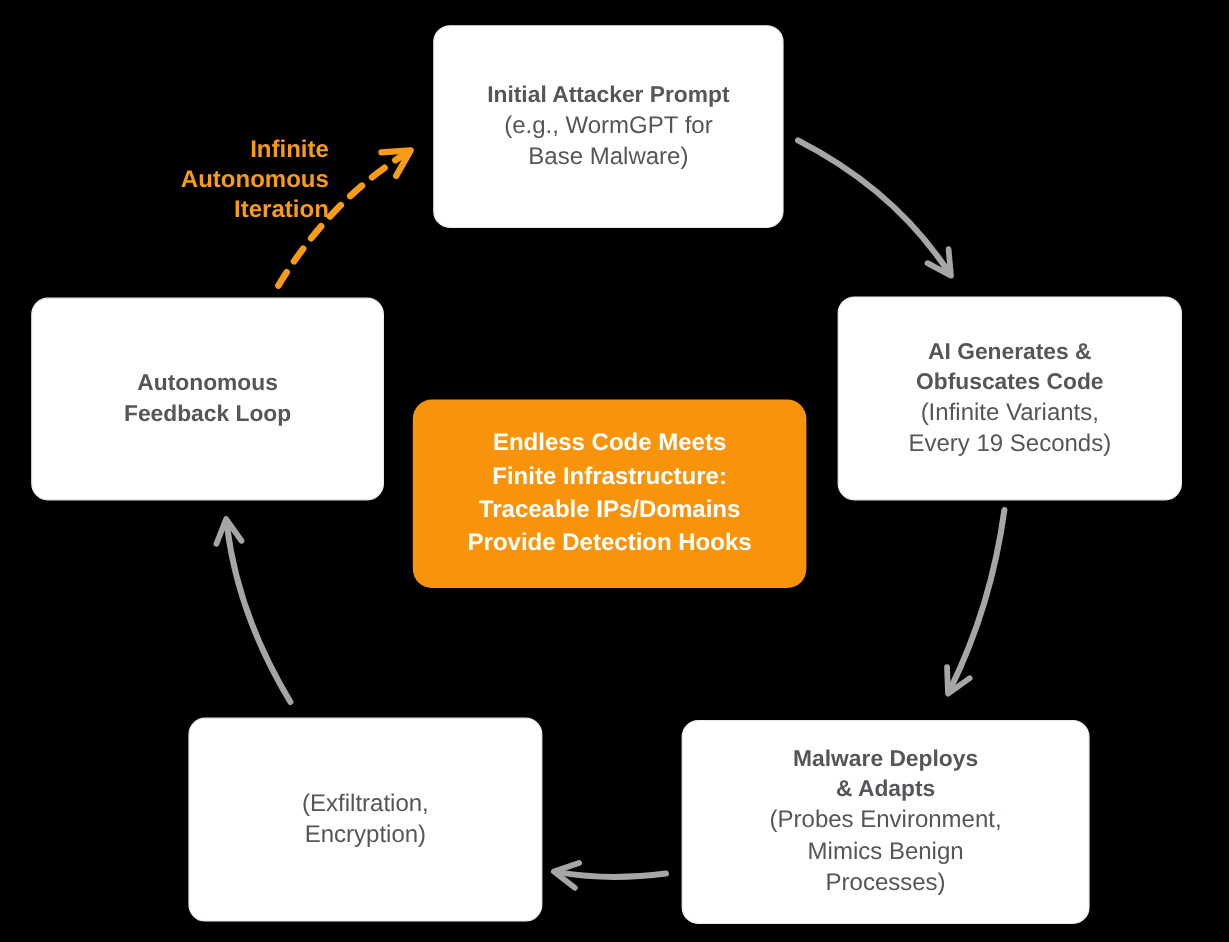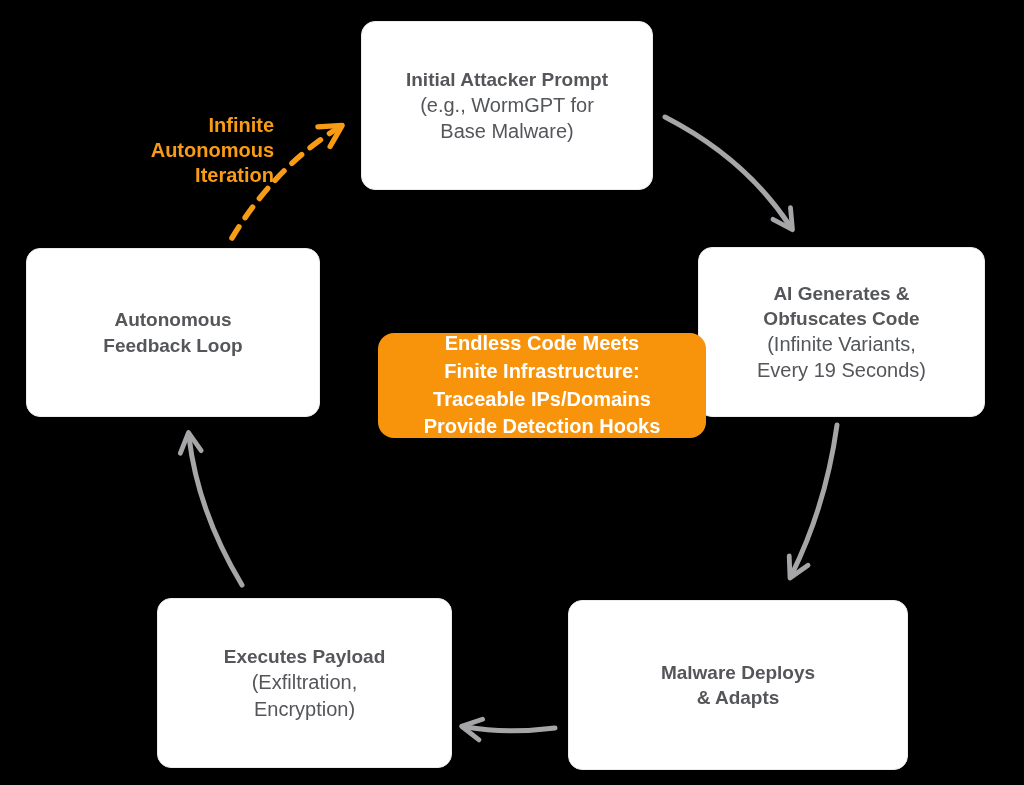--- a/index.html
+++ b/index.html
@@ -52,34 +52,33 @@
     color: var(--text-dark, #54565a);
     white-space: pre-line;
   }
   .node-top          { left: 361px; top: 21px;  width: 292px; height: 169px; }
   .node-right        { left: 698px; top: 247px; width: 287px; height: 170px; }
   .node-bottom-right { left: 568px; top: 600px; width: 340px; height: 170px; }
   .node-bottom-left  { left: 157px; top: 598px; width: 295px; height: 170px; }
   .node-left         { left: 26px;  top: 248px; width: 294px; height: 169px; }
   .center-box {
     position: absolute;
-    left: 344px; top: 333px; width: 328px; height: 105px;
+    left: 344px; top: 333px; width: 328px; height: 157px;
     background: var(--accent-orange, #f8940b);
     border-radius: 16px;
     display: flex;
     align-items: center;
     justify-content: center;
     text-align: center;
     color: var(--center-text, #fff);
     font-weight: bold;
     font-size: 20px;
     line-height: 1.38;
     white-space: pre-line;
     padding: 10px 14px;
-    margin-left: 34px;
   }
   .loop-label {
     position: absolute;
     left: 104px; top: 113px; width: 170px;
     text-align: right;
     color: var(--label-orange, #f89b15);
     font-weight: bold;
     font-size: 20px;
     line-height: 1.26;
     white-space: pre-line;
@@ -115,24 +114,26 @@
   <div class="node node-right">
     <div class="title">AI Generates &amp;
 Obfuscates Code</div>
     <div class="detail">(Infinite Variants,
 Every 19 Seconds)</div>
   </div>
 
   <div class="node node-bottom-right">
     <div class="title">Malware Deploys
 &amp; Adapts</div>
+    <div class="detail">(Probes Environment,
+Mimics Benign
+Processes)</div>
   </div>
 
   <div class="node node-bottom-left">
-    <div class="title">Executes Payload</div>
     <div class="detail">(Exfiltration,
 Encryption)</div>
   </div>
 
   <div class="node node-left">
     <div class="title">Autonomous
 Feedback Loop</div>
   </div>
 
   <div class="center-box">Endless Code Meets

